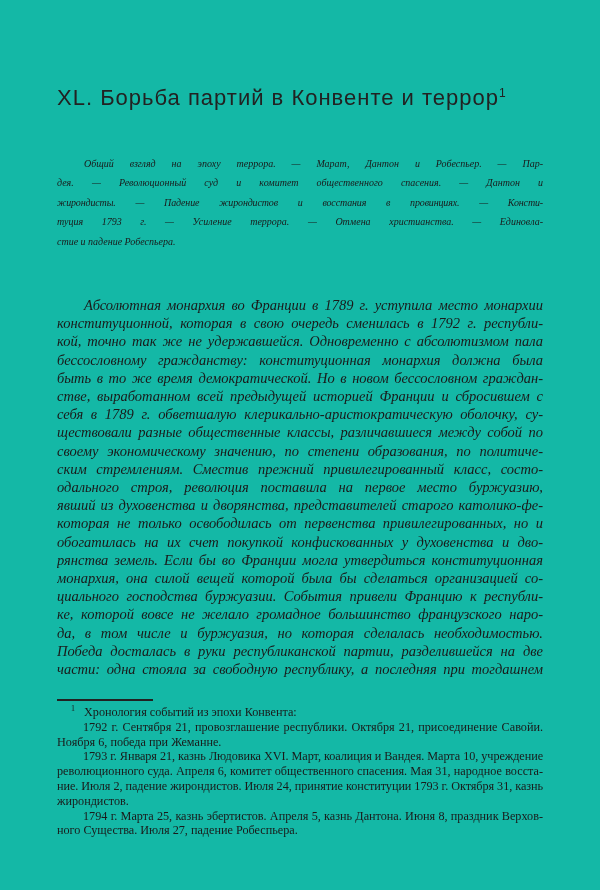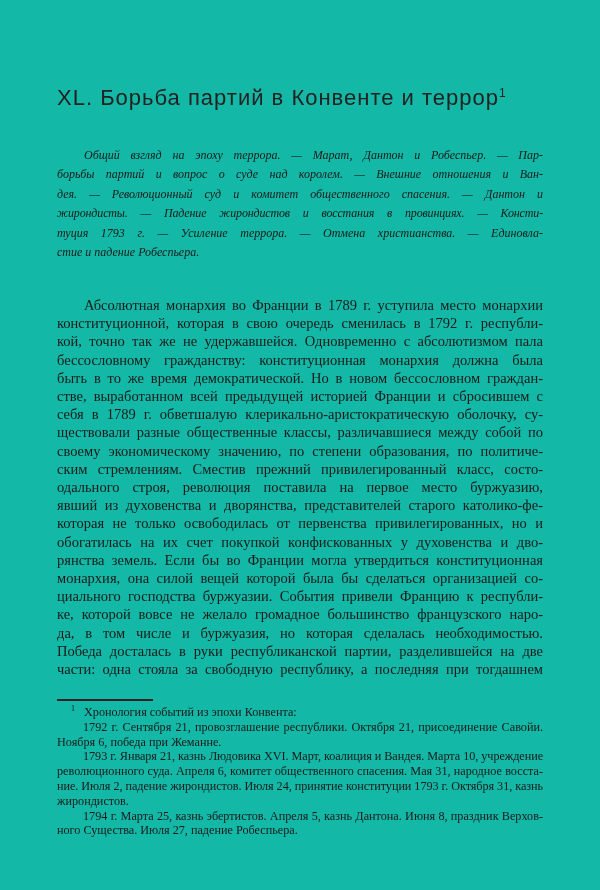--- a/index.html
+++ b/index.html
@@ -30,29 +30,30 @@
     letter-spacing: 0;
     vertical-align: super;
     line-height: 0;
   }
   .para {
     position: absolute;
     left: 57px;
     width: 486px;
   }
   .summary {
-    top: 146px;
+    top: 154px;
     font-style: italic;
-    font-size: 12px;
+    font-size: 10px;
     line-height: 19.4px;
   }
   .bodytext {
     top: 296px;
     font-size: 14.5px;
     line-height: 18.2px;
+    font-style: italic;
   }
   .line {
     text-align: justify;
     text-align-last: justify;
     overflow: hidden;
   }
   .last-left .line.last { text-align-last: left; }
   .indent-first > .line.first { text-indent: 27px; }
   .fn-rule {
     position: absolute;
@@ -84,21 +85,20 @@
 </style>
 </head>
 <body>
 
 <div class="page">
 
   <h1 class="chapter-title"><span>XL. Борьба партий в Конвенте и террор</span><sup>1</sup></h1>
 
   <div class="para summary last-left indent-first">
       <div class="line first" style="">Общий взгляд на эпоху террора. — Марат, Дантон и Робеспьер. — Пар-</div>
-      <div class="line" style="">борьбы партий и вопрос о суде над королем. — Внешние отношения и Ван-</div>
       <div class="line" style="">дея. — Революционный суд и комитет общественного спасения. — Дантон и</div>
       <div class="line" style="letter-spacing: -0.15px;">жирондисты. — Падение жирондистов и восстания в провинциях. — Консти-</div>
       <div class="line" style="">туция 1793 г. — Усиление террора. — Отмена христианства. — Единовла-</div>
       <div class="line last" style="">стие и падение Робеспьера.</div>
     </div>
 
   <div class="para bodytext indent-first">
       <div class="line first" style="">Абсолютная монархия во Франции в 1789 г. уступила место монархии</div>
       <div class="line" style="">конституционной, которая в свою очередь сменилась в 1792 г. республи-</div>
       <div class="line" style="">кой, точно так же не удержавшейся. Одновременно с абсолютизмом пала</div>

